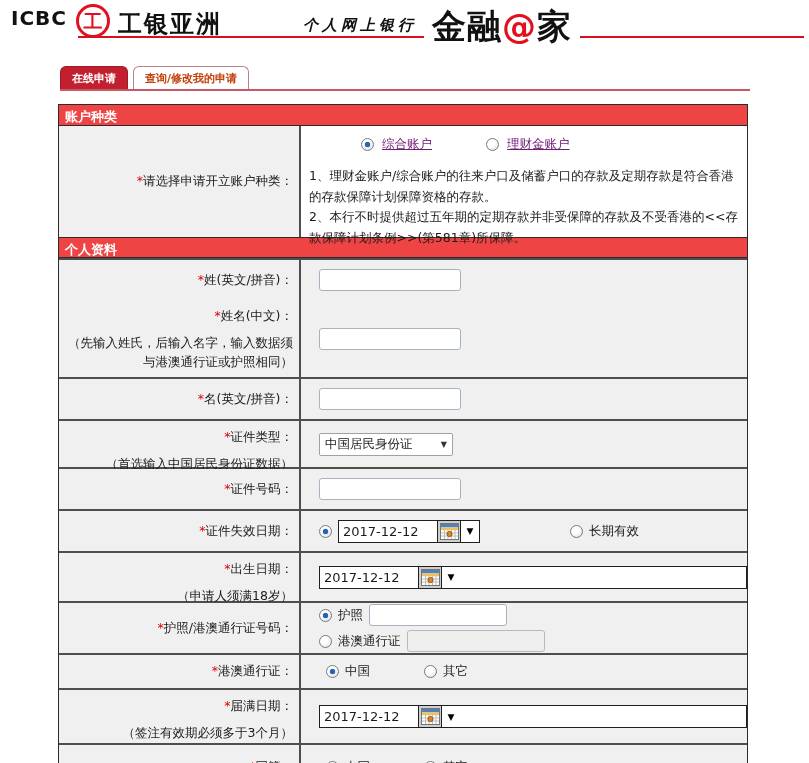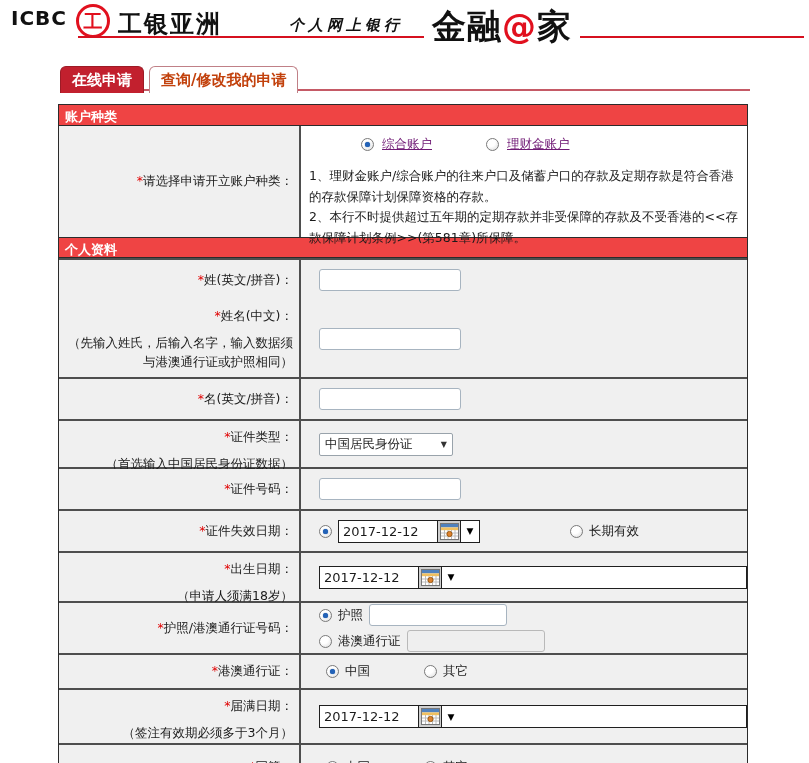--- a/index.html
+++ b/index.html
@@ -8,29 +8,29 @@
   .page { position:relative; width:809px; height:763px; background:#fff; }
 
   
   .hdr { position:absolute; top:0; left:0; width:809px; height:60px; }
   .brand-latin { position:absolute; left:11px; top:6px; font-size:20px; font-weight:bold; letter-spacing:1px; color:#111; }
   .logo { position:absolute; left:76px; top:4px; width:34px; height:34px; border:3px solid #e1101e;
     border-radius:50%; display:flex; align-items:center; justify-content:center; }
   .logo span { color:#e1101e; font-size:19px; font-weight:bold; line-height:1; }
   .brand-cn { position:absolute; left:118px; top:8px; font-size:24px; font-weight:bold; color:#111; letter-spacing:2px; }
   .hdr-line { position:absolute; left:78px; right:5px; top:36px; height:2px; background:#d6101f; }
-  .service { position:absolute; left:289px; top:16px; font-family:"DejaVu Serif","Liberation Serif",serif;
+  .service { position:absolute; left:303px; top:16px; font-family:"DejaVu Serif","Liberation Serif",serif;
     font-style:italic; font-weight:bold; font-size:15px; letter-spacing:4px; color:#111; }
   .product { position:absolute; left:424px; top:2px; font-size:34px; font-weight:bold; color:#111;
     background:#fff; padding:2px 8px; z-index:2; letter-spacing:1px; }
   .product .at { color:#e1101e; }
 
   
   .tabs { position:absolute; left:60px; top:66px; display:flex; align-items:flex-end; z-index:2; }
-  .tab { font-size:15px; padding:4px 11px 3px 11px; border-radius:6px 6px 0 0; cursor:pointer; }
+  .tab { font-size:11px; padding:4px 11px 3px 11px; border-radius:6px 6px 0 0; cursor:pointer; }
   .tab.active { background:#c2202e; color:#fff; border:1px solid #9d1b26; border-bottom:none; font-weight:bold; }
   .tab.idle { background:#fff; color:#c2410c; border:1px solid #c08087; border-bottom:none; margin-left:5px;font-weight:bold; }
   .tab-underline { position:absolute; left:60px; top:89px; width:690px; height:2px; background:#c55a66; }
 
   
   .tbl { position:absolute; left:58px; top:104px; width:690px; border:1px solid #2b2b2b; background:#f0f0f0; }
   .sec-head { background:#ef4444; color:#fff; font-weight:bold; font-size:13px;
     padding:3px 6px 2px 6px; height:21px; border-top:1px solid #2b2b2b; border-bottom:1px solid #2b2b2b; }
   .sec-head:first-child { border-top:none; }
   .row { display:flex; border-top:2px solid #4e4e4e; }

